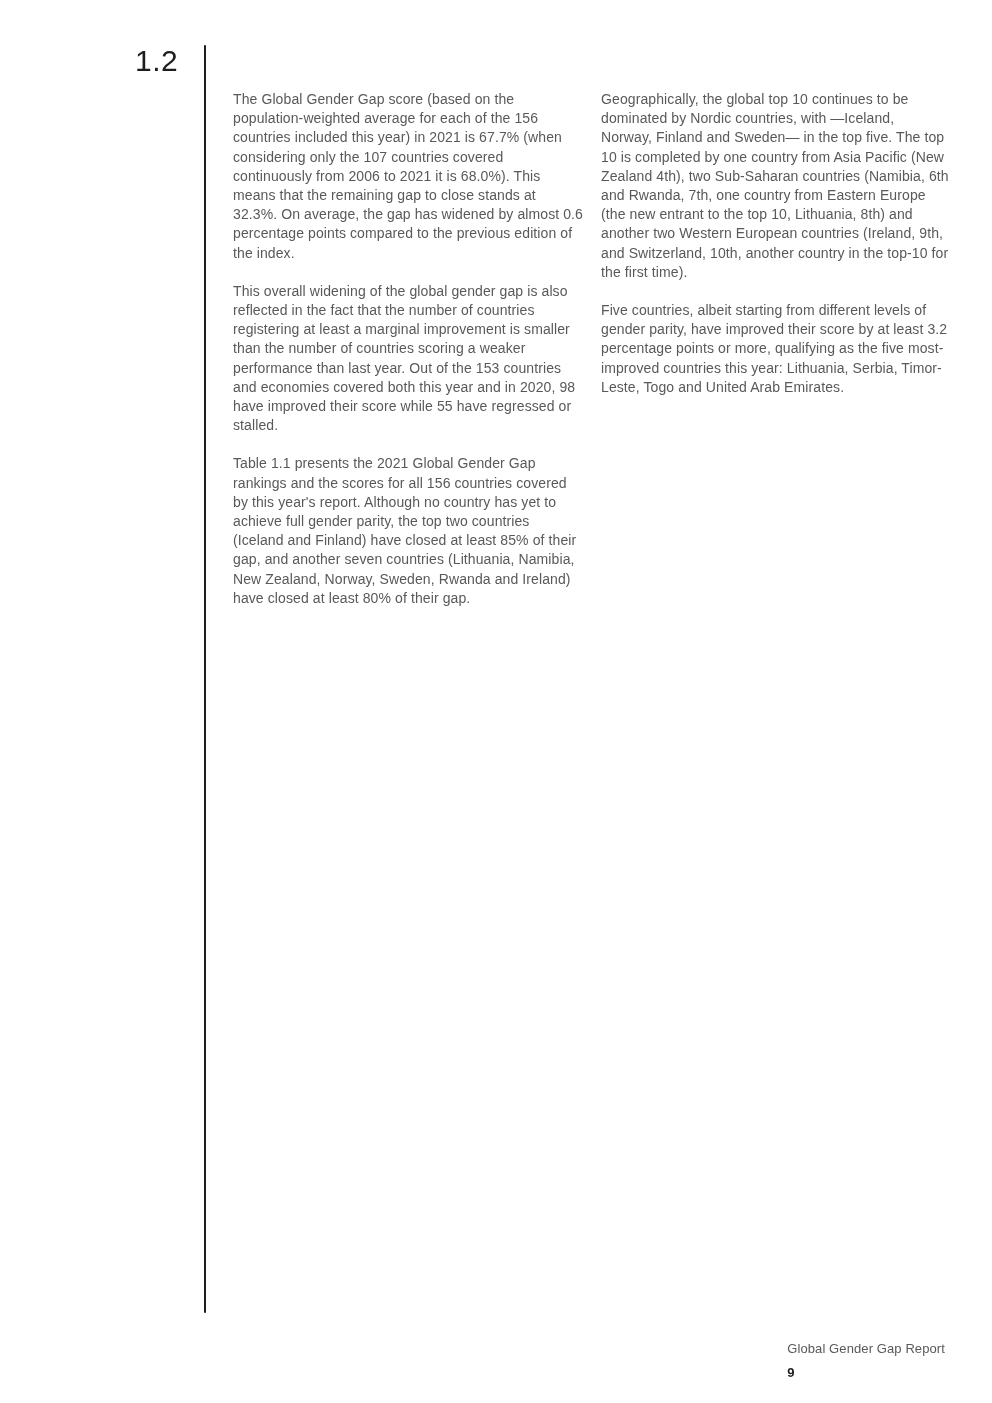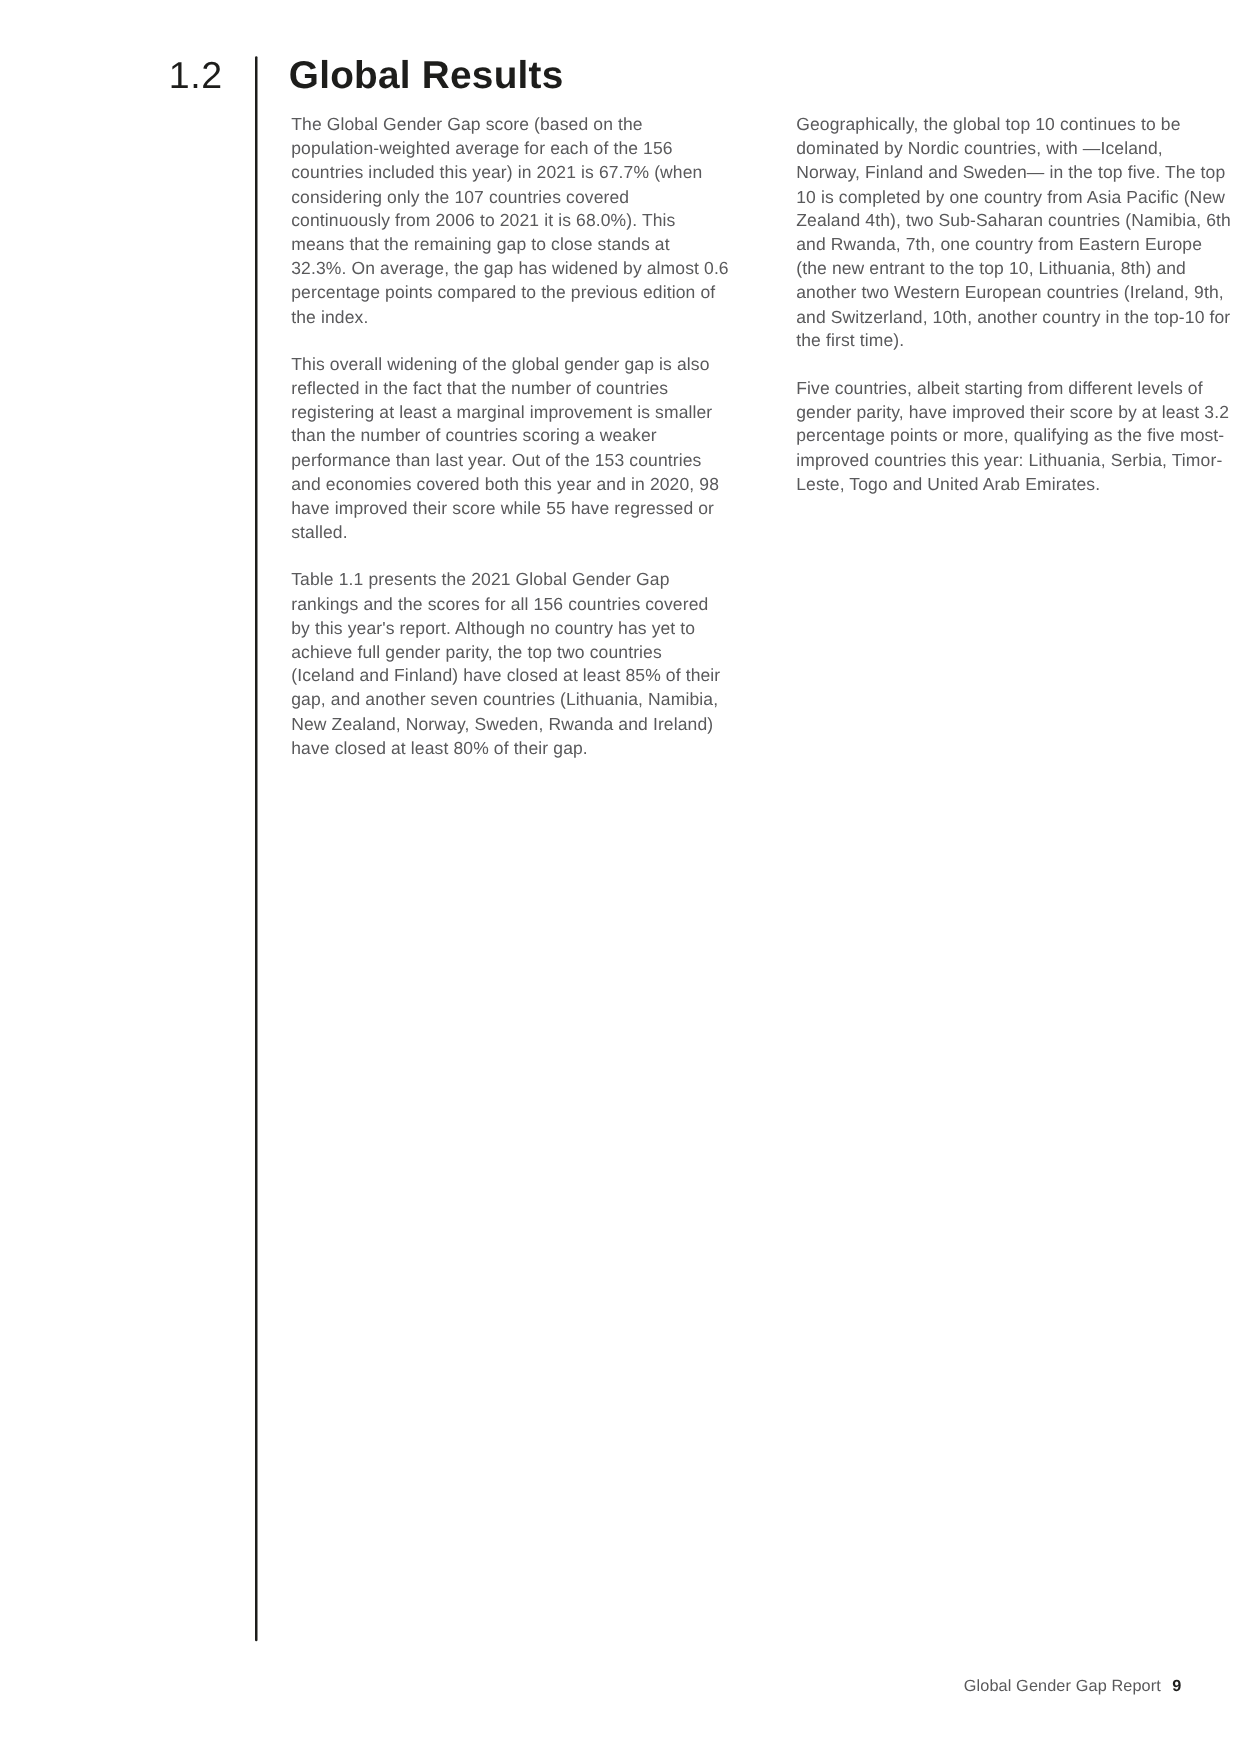--- a/index.html
+++ b/index.html
@@ -41,44 +41,44 @@
   .text-column {
     position: absolute;
     top: 90px;
     width: 350px;
     color: #59595b;
     font-size: 14px;
     line-height: 19.2px;
     letter-spacing: 0.1px;
   }
   .col-left  { left: 233px; }
-  .col-right { left: 601px; width: 348px; margin-left: 36px; }
+  .col-right { left: 601px; width: 348px; }
   .text-column p { margin: 0 0 19px 0; }
   .footer {
     position: absolute;
     top: 1341px;
     right: 47px;
     display: flex;
     align-items: baseline;
     gap: 9px;
     font-size: 13px;
+    flex-direction: column;
   }
   .footer .report-name { color: #59595b; letter-spacing: 0.1px; }
   .footer .page-number { color: #1d1d1b; font-weight: 700; }
 </style>
 </head>
 <body>
 
 <div class="page">
 
   <div class="section-number">1.2</div>
 
   <div class="vertical-rule"></div>
 
-  <h1 class="page-title">Global Results</h1>
 
   <div class="text-column col-left">
     <p>The Global Gender Gap score (based on the population-weighted average for each of the 156 countries included this year) in 2021 is 67.7% (when considering only the 107 countries covered continuously from 2006 to 2021 it is 68.0%). This means that the remaining gap to close stands at 32.3%. On average, the gap has widened by almost 0.6 percentage points compared to the previous edition of the index.</p>
     <p>This overall widening of the global gender gap is also reflected in the fact that the number of countries registering at least a marginal improvement is smaller than the number of countries scoring a weaker performance than last year. Out of the 153 countries and economies covered both this year and in 2020, 98 have improved their score while 55 have regressed or stalled.</p>
     <p>Table 1.1 presents the 2021 Global Gender Gap rankings and the scores for all 156 countries covered by this year's report. Although no country has yet to achieve full gender parity, the top two countries (Iceland and Finland) have closed at least 85% of their gap, and another seven countries (Lithuania, Namibia, New Zealand, Norway, Sweden, Rwanda and Ireland) have closed at least 80% of their gap.</p>
   </div>
 
   <div class="text-column col-right">
     <p>Geographically, the global top 10 continues to be dominated by Nordic countries, with —Iceland, Norway, Finland and Sweden— in the top five. The top 10 is completed by one country from Asia Pacific (New Zealand 4th), two Sub-Saharan countries (Namibia, 6th and Rwanda, 7th, one country from Eastern Europe (the new entrant to the top 10, Lithuania, 8th) and another two Western European countries (Ireland, 9th, and Switzerland, 10th, another country in the top-10 for the first time).</p>
     <p>Five countries, albeit starting from different levels of gender parity, have improved their score by at least 3.2 percentage points or more, qualifying as the five most-improved countries this year: Lithuania, Serbia, Timor-Leste, Togo and United Arab Emirates.</p>

